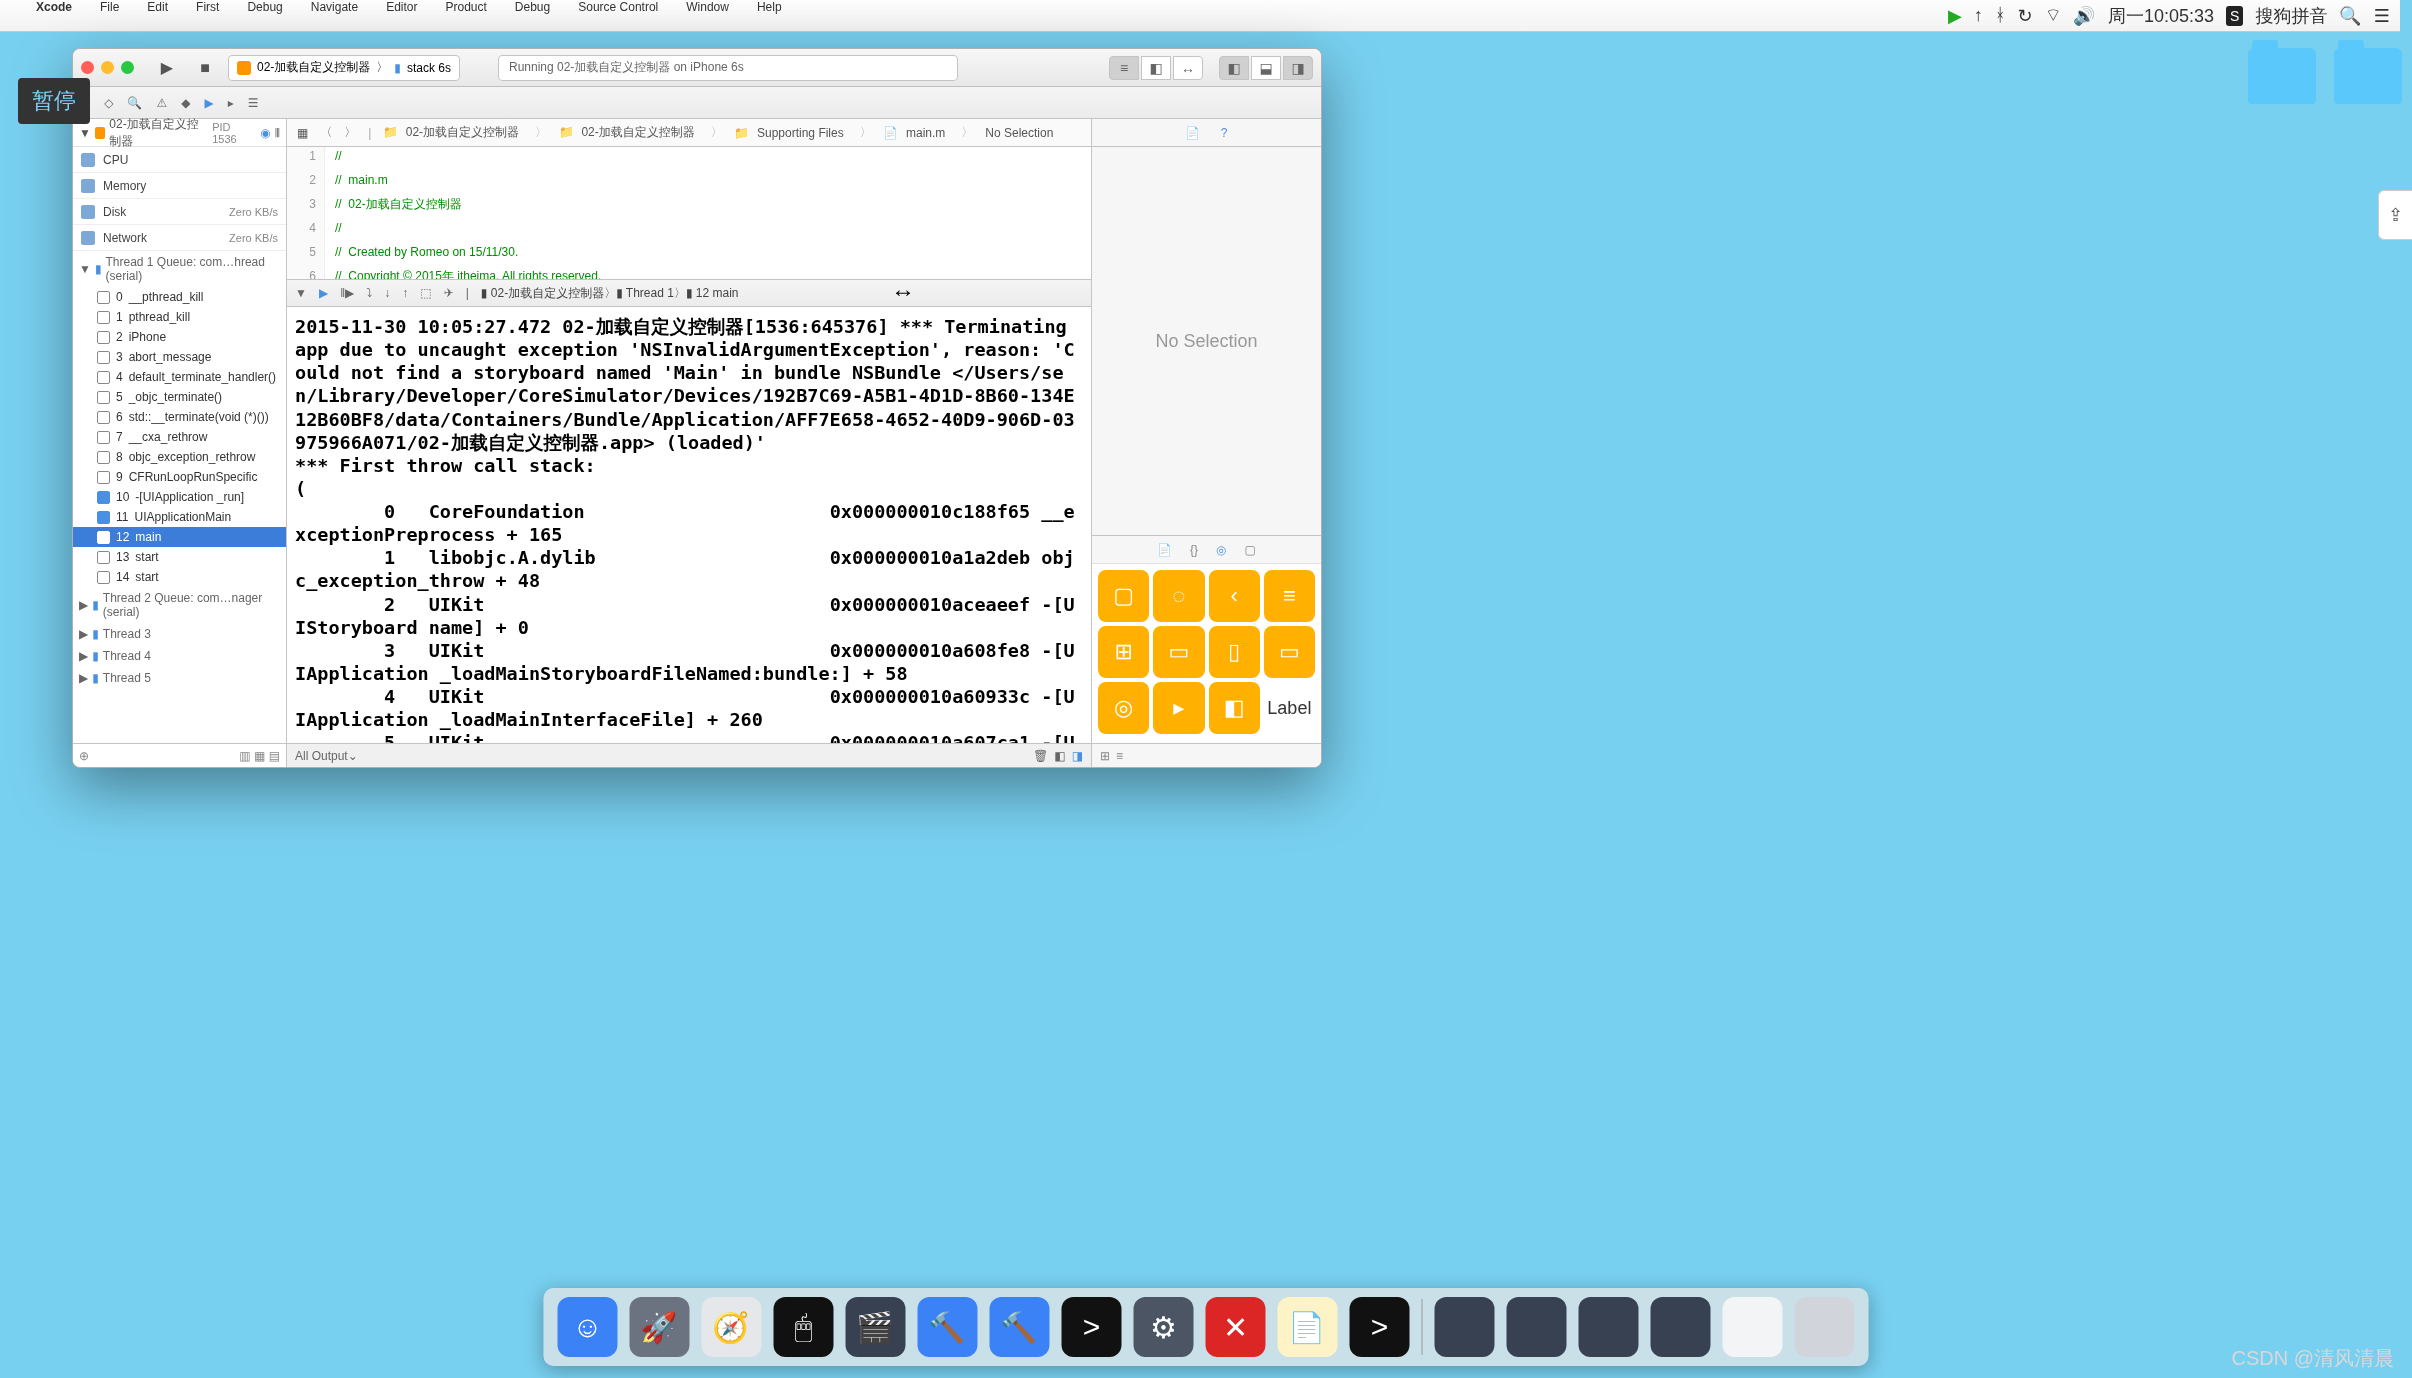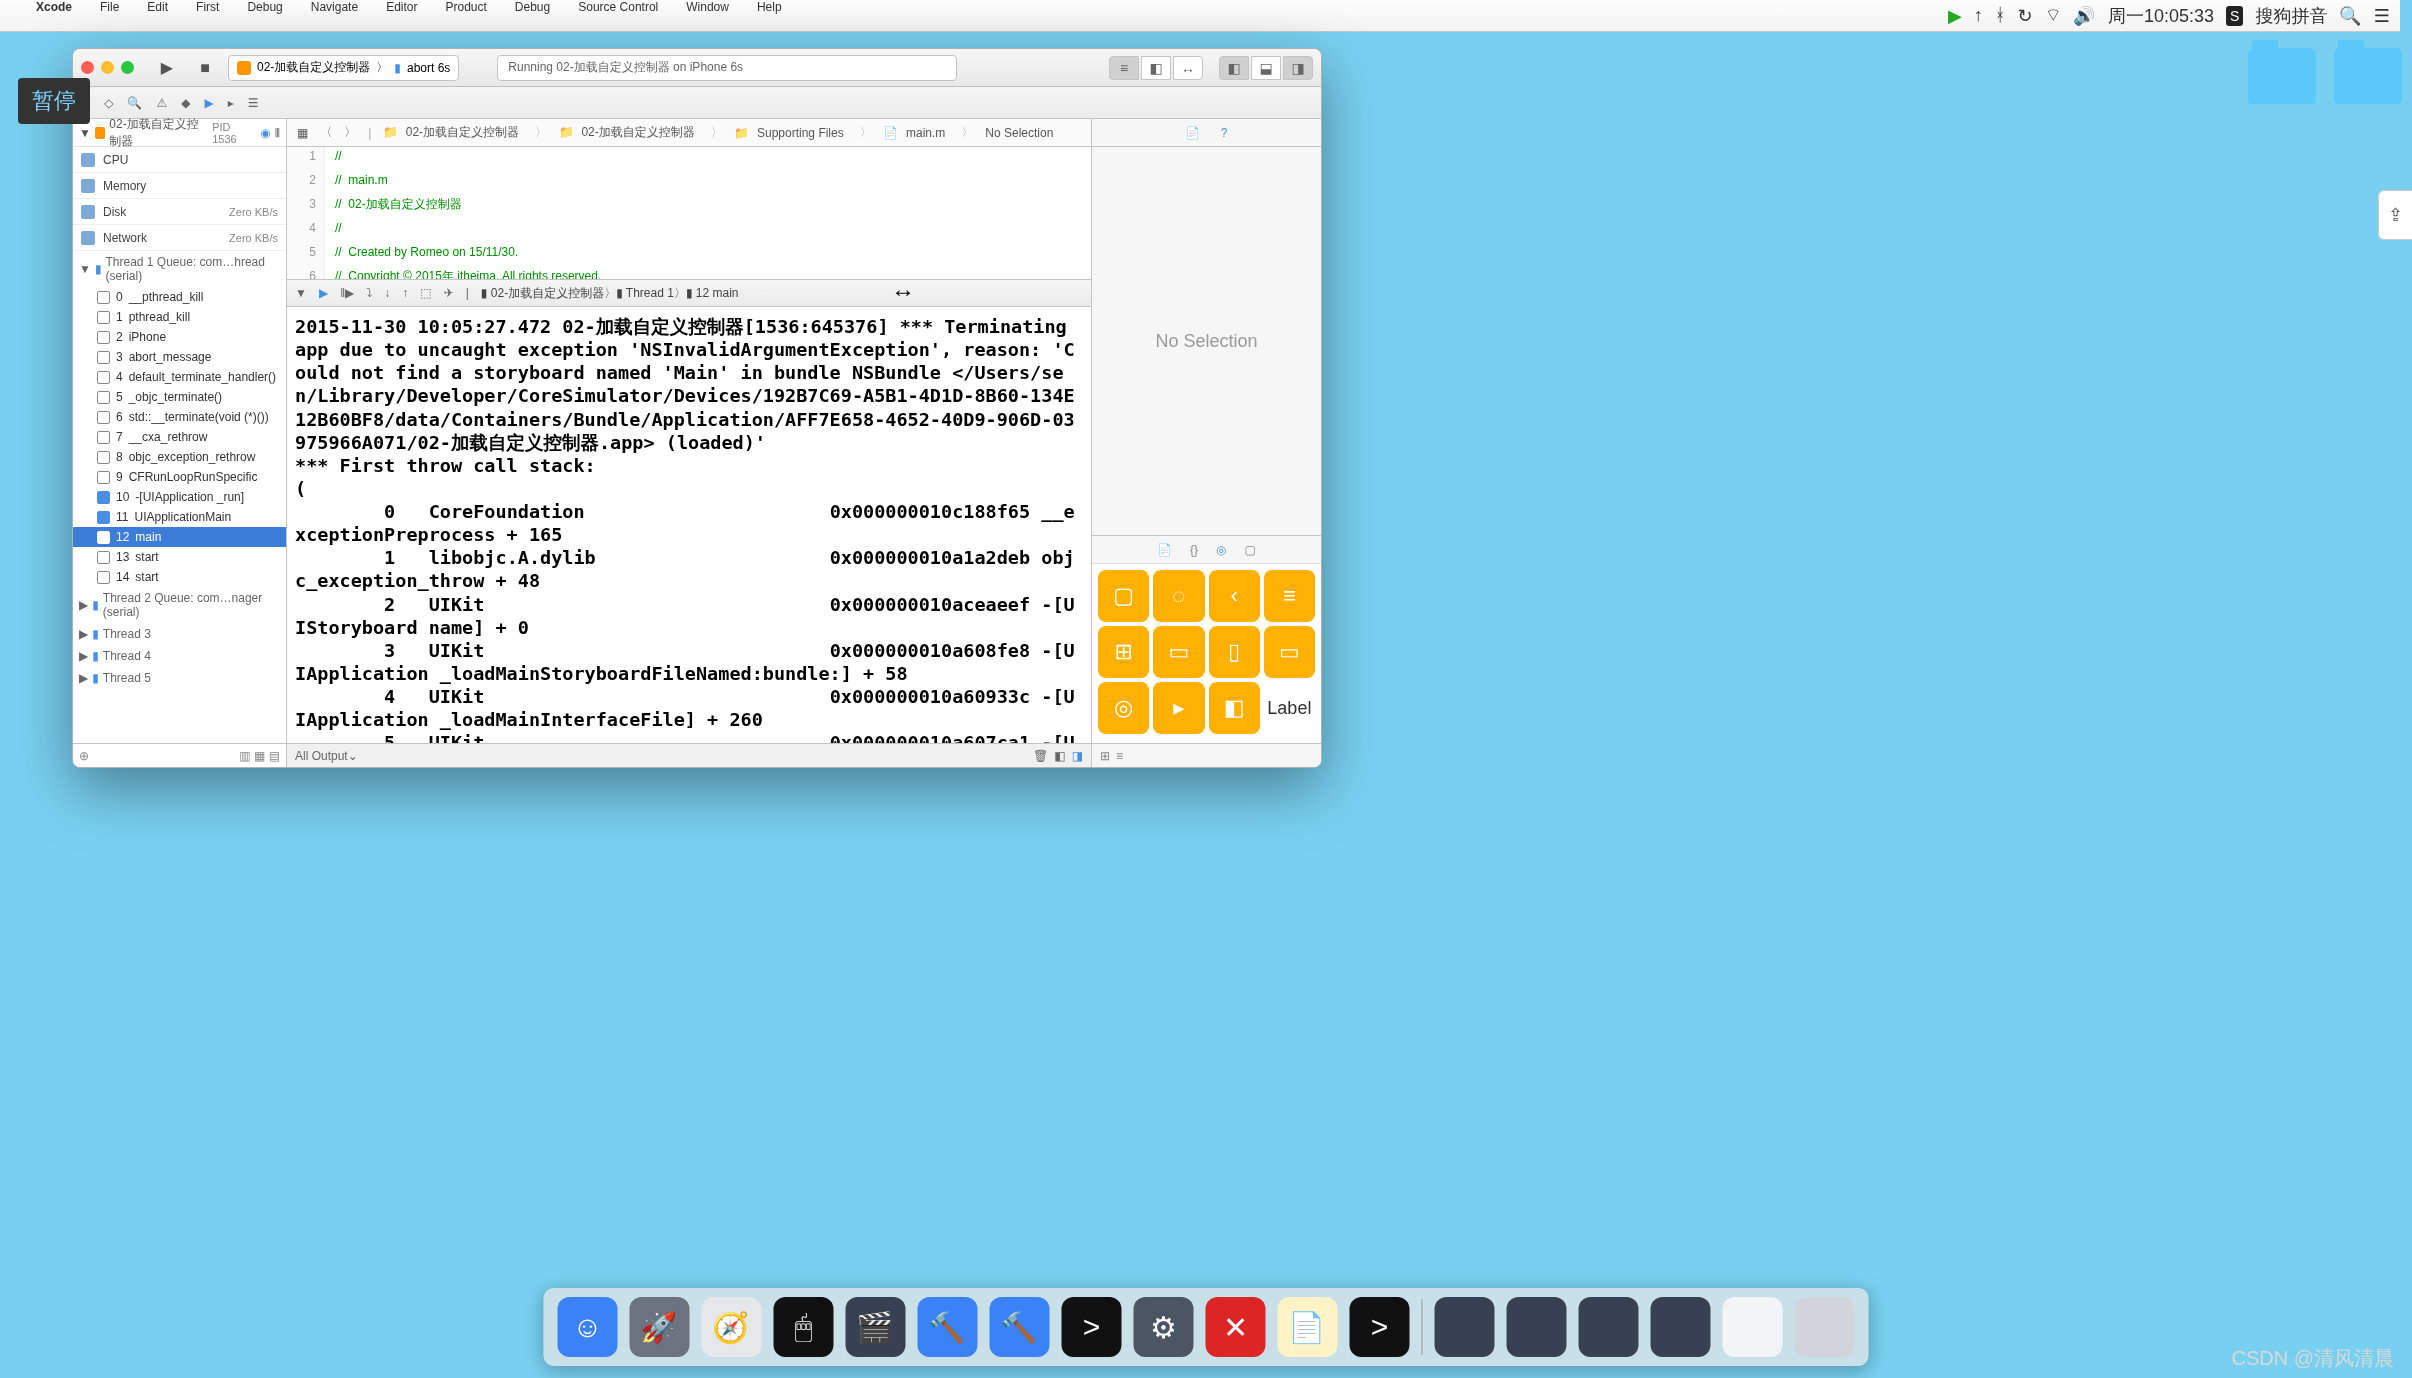--- a/index.html
+++ b/index.html
@@ -123,21 +123,21 @@
         <span class="y"></span>
         <span class="g"></span>
       </div>
       <div class="tb-btn">▶</div>
       <div class="tb-btn">■</div>
       <div class="scheme">
         <span class="ico"></span>
         <span>02-加载自定义控制器</span>
         <span>〉</span>
         <span style="color:#4a90e2">▮</span>
-        <span>abort 6s</span>
+        <span>stack 6s</span>
       </div>
       <div class="status">
           <span>Running 02-加载自定义控制器 on iPhone 6s</span>
         </div>
       <div class="tb-group">
         <div class="sq on">≡</div>
         <div class="sq">◧</div>
         <div class="sq">↔</div>
       </div>
       <div class="tb-group" style="margin-left:8px">

